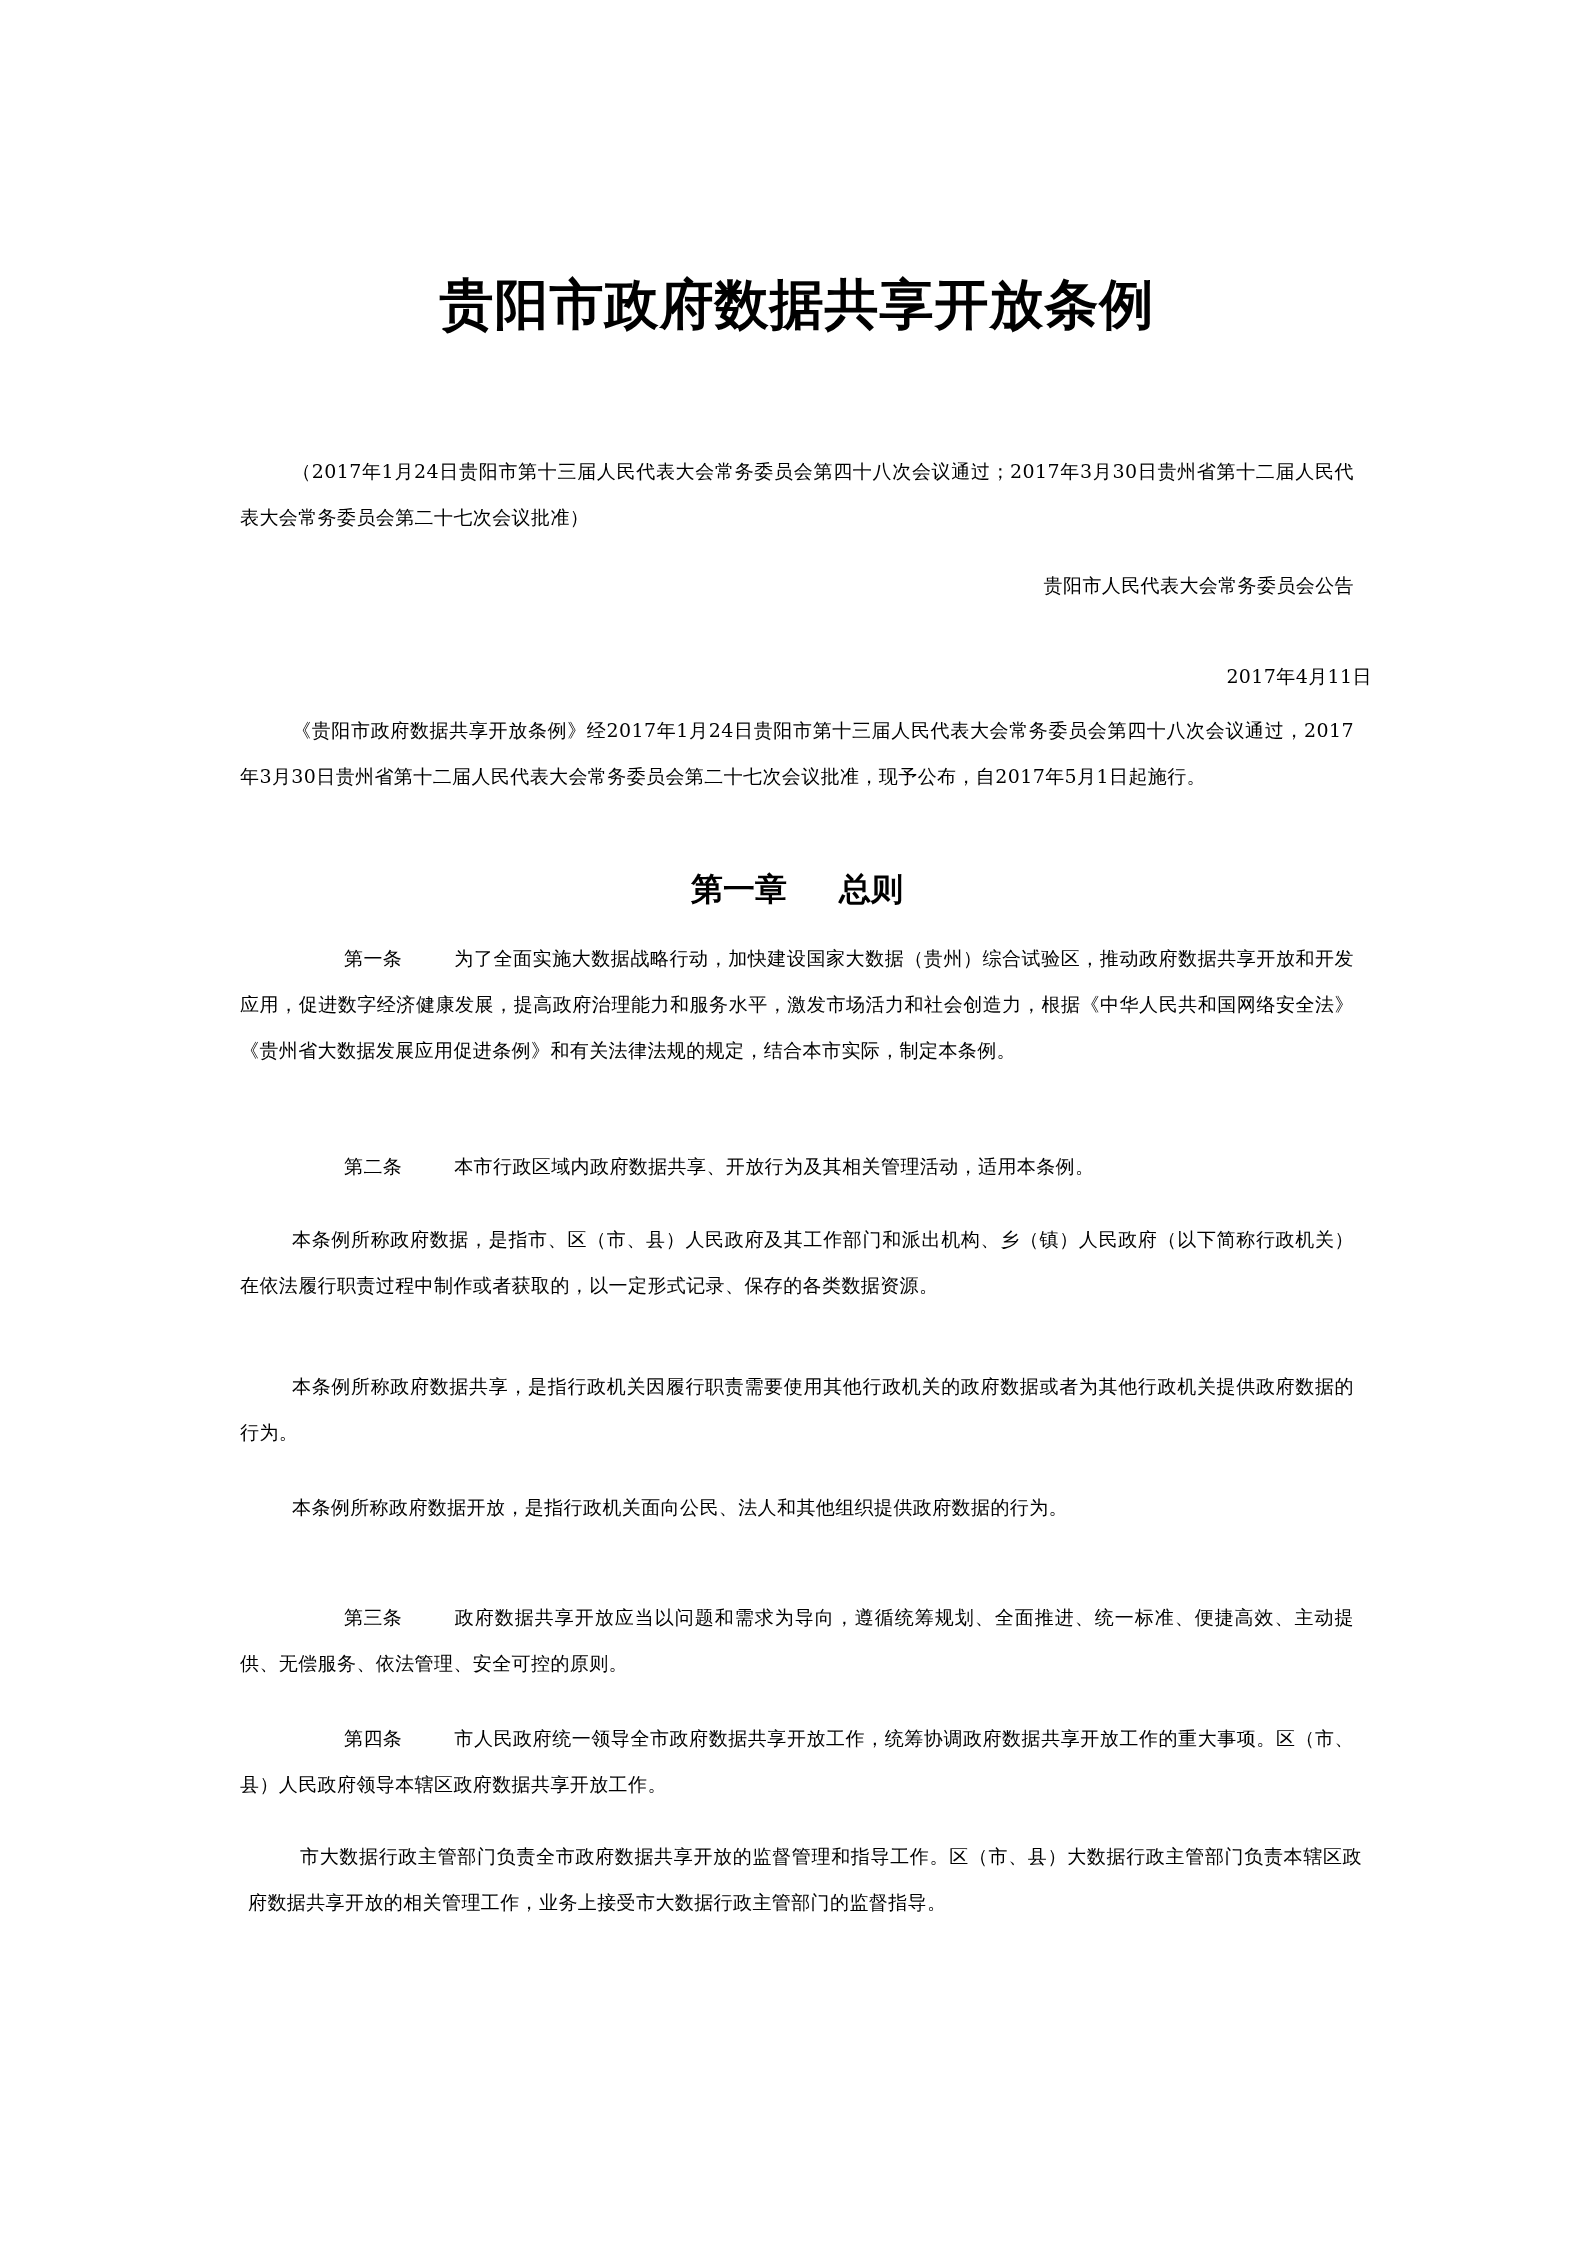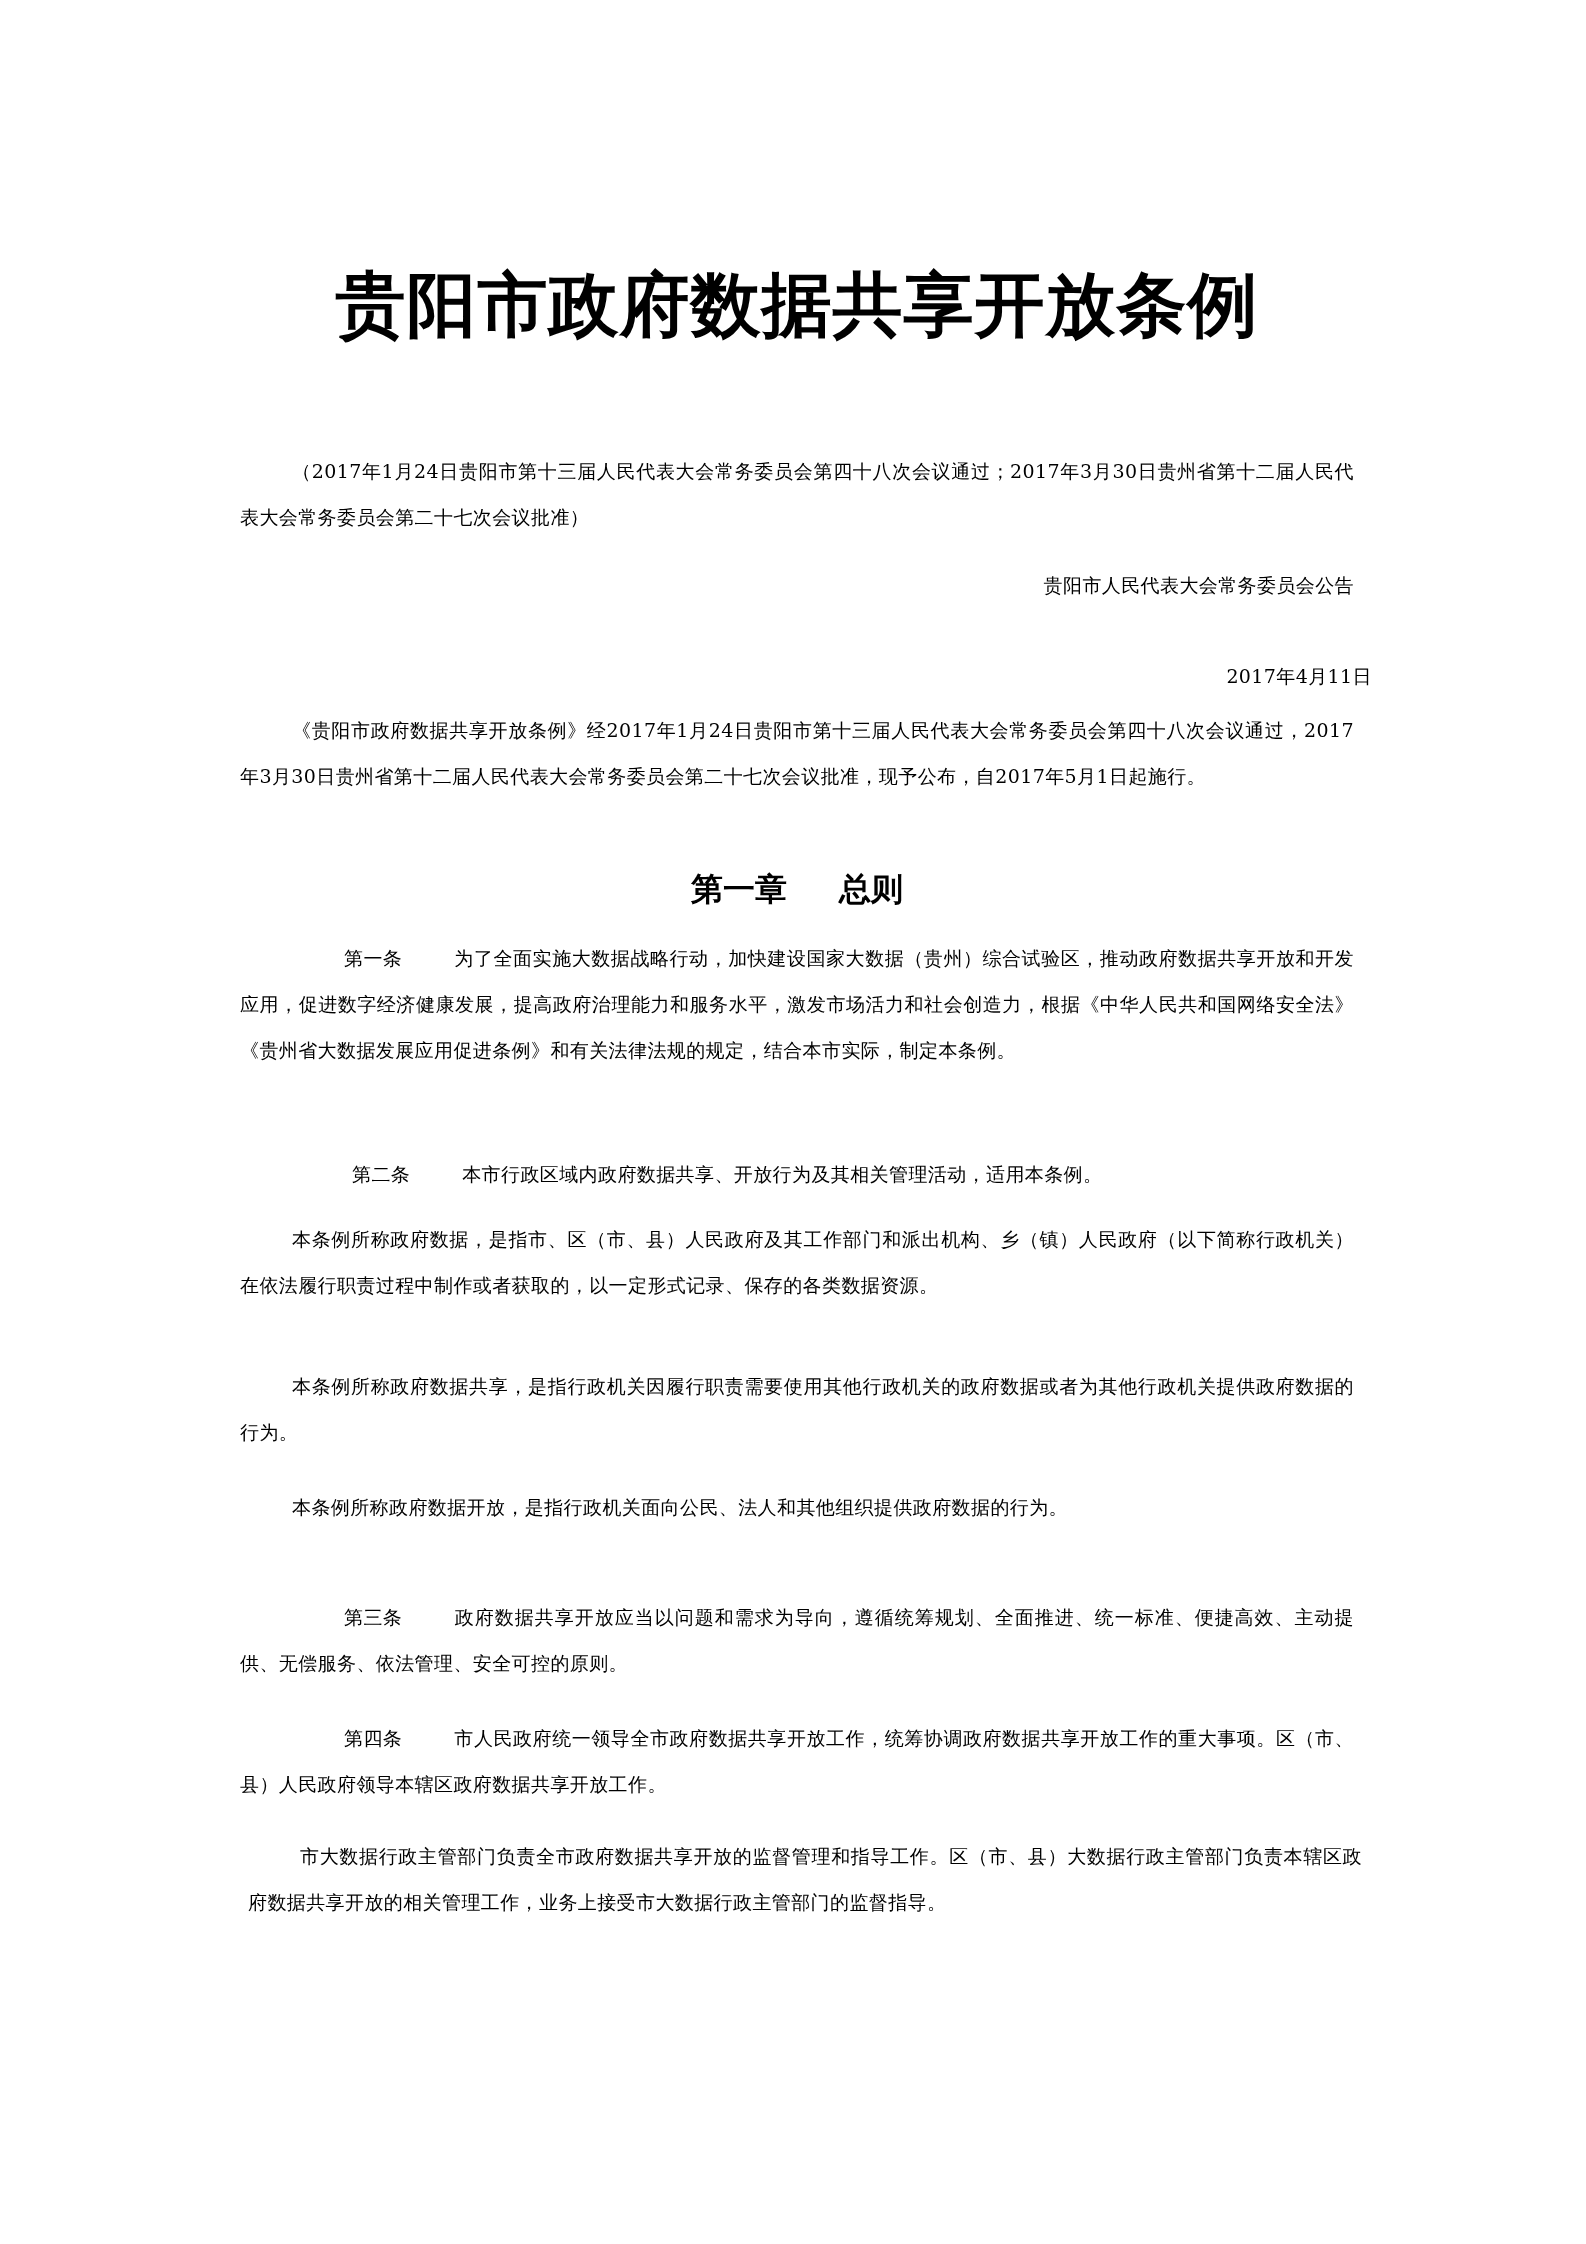--- a/index.html
+++ b/index.html
@@ -22,21 +22,21 @@
       width: 1114px;
     }
     .title {
       position: absolute;
       left: 0;
       top: 270px;
       width: 1114px;
       text-align: center;
       font-family: "DejaVu Sans", "Liberation Sans", sans-serif;
       font-weight: bold;
-      font-size: 70px;
+      font-size: 54px;
       line-height: 70px;
       letter-spacing: 1px;
     }
     .para {
       position: absolute;
       left: 0;
       width: 1114px;
       font-size: 19px;
       line-height: 46px;
       text-align: justify;
@@ -76,21 +76,21 @@
   <p class="para" style="top:707px; margin:0;">《贵阳市政府数据共享开放条例》经2017年1月24日贵阳市第十三届人民代表大会常务委员会第四十八次会议通过，2017年3月30日贵州省第十二届人民代表大会常务委员会第二十七次会议批准，现予公布，自2017年5月1日起施行。</p>
 
   <div class="chapter" style="top:866px;">
     <span>第一章</span><span class="gap"></span><span>总则</span>
   </div>
 
   <p class="para" style="top:935px; margin:0;">
     <span class="art-no">第一条</span><span>为了全面实施大数据战略行动，加快建设国家大数据（贵州）综合试验区，推动政府数据共享开放和开发应用，促进数字经济健康发展，提高政府治理能力和服务水平，激发市场活力和社会创造力，根据《中华人民共和国网络安全法》《贵州省大数据发展应用促进条例》和有关法律法规的规定，结合本市实际，制定本条例。</span>
   </p>
 
-  <p class="para" style="top:1143px; margin:8px;">
+  <p class="para" style="top:1143px; margin:0;">
     <span class="art-no">第二条</span><span>本市行政区域内政府数据共享、开放行为及其相关管理活动，适用本条例。</span>
   </p>
 
   <p class="para" style="top:1216px; margin:0;">本条例所称政府数据，是指市、区（市、县）人民政府及其工作部门和派出机构、乡（镇）人民政府（以下简称行政机关）在依法履行职责过程中制作或者获取的，以一定形式记录、保存的各类数据资源。</p>
 
   <p class="para" style="top:1363px; margin:0;">本条例所称政府数据共享，是指行政机关因履行职责需要使用其他行政机关的政府数据或者为其他行政机关提供政府数据的行为。</p>
 
   <p class="para" style="top:1484px; margin:0;">本条例所称政府数据开放，是指行政机关面向公民、法人和其他组织提供政府数据的行为。</p>
 
   <p class="para" style="top:1594px; margin:0;">

